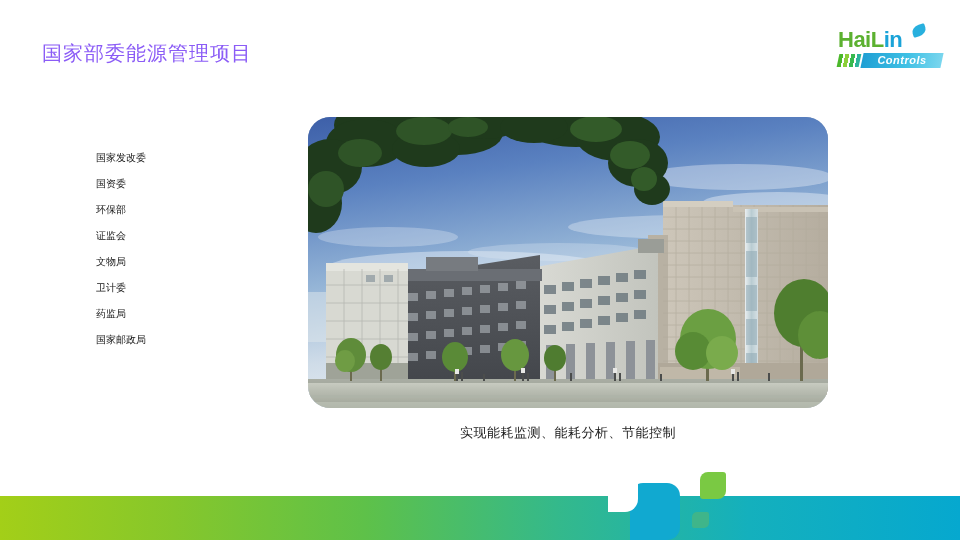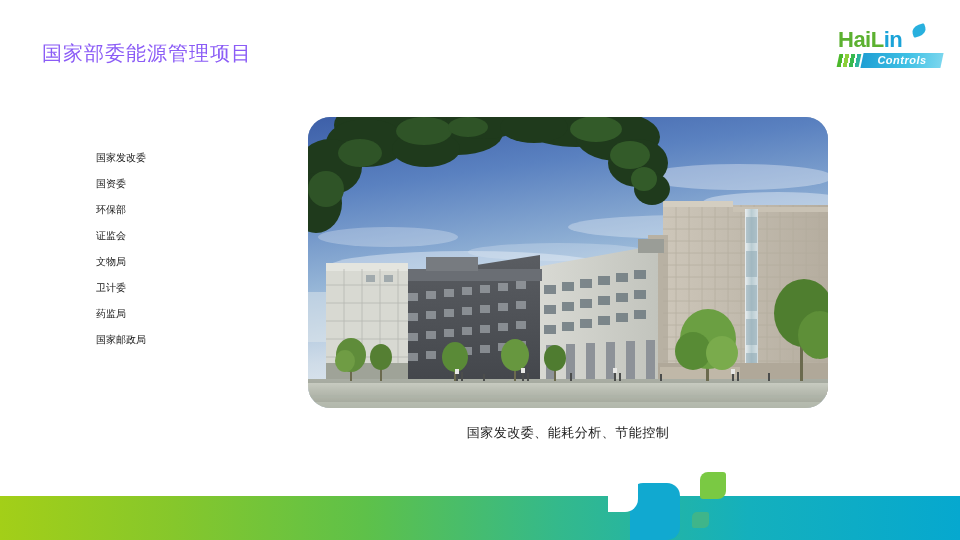--- a/index.html
+++ b/index.html
@@ -454,21 +454,21 @@
       </g>
       <g fill="#e8e8e6">
         <rect x="147" y="252" width="4" height="5"></rect>
         <rect x="213" y="251" width="4" height="5"></rect>
         <rect x="305" y="251" width="4" height="5"></rect>
         <rect x="423" y="252" width="4" height="5"></rect>
       </g>
     </svg>
   </div>
 
-  <div class="caption">国家发改委、能耗分析、节能控制</div>
+  <div class="caption">实现能耗监测、能耗分析、节能控制</div>
 
   <div class="bottom-bar"></div>
   <div class="bar-notch"></div>
   <div class="bar-notch-mask"></div>
   <div class="deco-green-large"></div>
   <div class="deco-green-small"></div>
 
 </div>
 
 </body></html>

